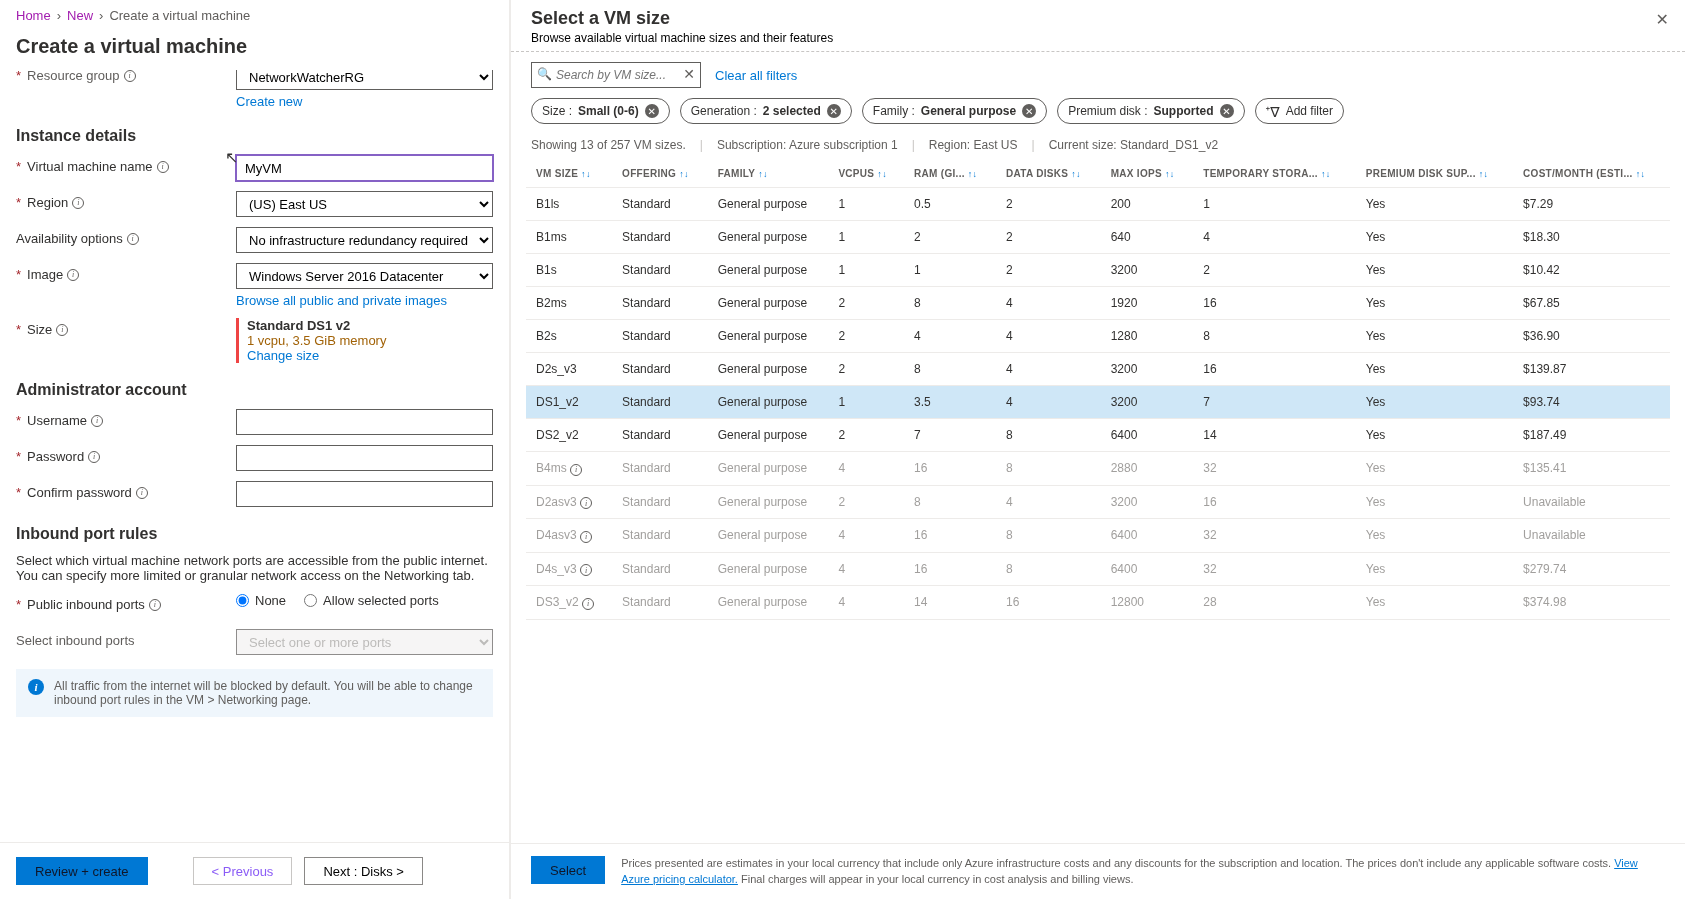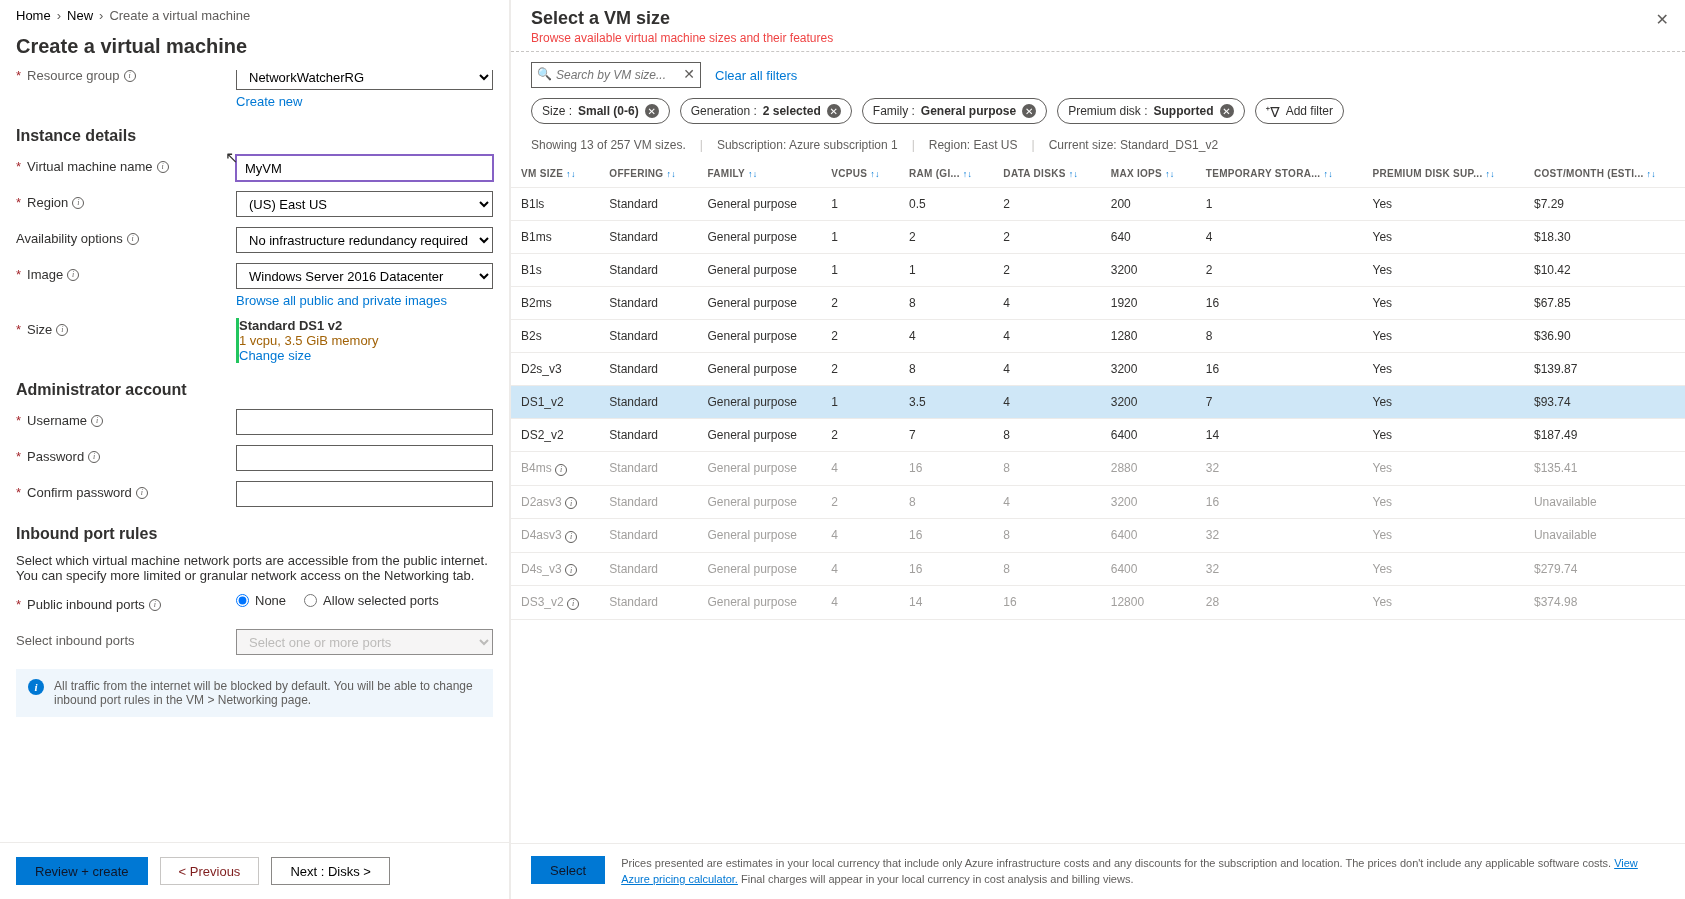--- a/index.html
+++ b/index.html
@@ -1,66 +1,66 @@
 <!DOCTYPE html>
 <html><head>
 <meta charset="utf-8">
 <style>
 * { box-sizing: border-box; margin: 0; padding: 0; font-family: 'Segoe UI', Tahoma, sans-serif; }
 body { font-size: 13px; color: #323130; background: #fff; overflow: hidden; }
 .app { display: flex; width: 1685px; height: 899px; position: relative; }
 .left-panel { width: 510px; height: 100%; display: flex; flex-direction: column; border-right: 1px solid #edebe9; }
 .breadcrumb { padding: 8px 16px; font-size: 13px; display: flex; gap: 6px; align-items: center; }
-.breadcrumb a { color: #000000; text-decoration: none; }
+.breadcrumb a { color: #a21caf; text-decoration: none; }
 .breadcrumb .sep { color: #605e5c; }
 .breadcrumb .cur { color: #605e5c; }
 .page-title { font-size: 20px; font-weight: 600; padding: 4px 16px 12px; }
 .form-area { flex: 1; overflow-y: auto; padding: 0 16px; }
 .form-row { display: flex; align-items: flex-start; margin-bottom: 10px; min-height: 26px; }
 .form-label { width: 220px; padding-top: 4px; display: flex; align-items: center; gap: 4px; }
 .req { color: #a4262c; margin-right: 2px; }
 .info-icon { width: 12px; height: 12px; border-radius: 50%; border: 1px solid #605e5c; display: inline-flex; align-items: center; justify-content: center; font-size: 8px; color: #605e5c; font-family: serif; font-style: italic; }
 .form-control { flex: 1; }
 .form-control select, .form-control input[type="text"], .form-control input[type="password"] {
   width: 100%; height: 26px; border: 1px solid #605e5c; padding: 0 8px; font-size: 13px; background: #fff;
 }
 .form-control input.active { border: 1px solid #8661c5; outline: 1px solid #8661c5; }
 .link { color: #0078d4; font-size: 13px; cursor: pointer; }
 .section-head { font-size: 16px; font-weight: 600; margin: 18px 0 10px; }
-.size-block { border-left: 3px solid #22c55e; }
+.size-block { border-left: 3px solid #ef4444; padding-left: 8px; }
 .size-block .sname { font-weight: 600; }
 .size-block .sdesc { color: #a16207; }
 .radio-row { display: flex; gap: 18px; align-items: center; }
 .radio-row label { display: flex; align-items: center; gap: 6px; cursor: pointer; }
 .muted { color: #605e5c; }
 .info-banner { background: #eff6fc; padding: 10px 12px; margin-top: 14px; display: flex; gap: 10px; font-size: 12px; color: #605e5c; }
 .info-banner .ii { width: 16px; height: 16px; border-radius: 50%; background: #0078d4; color: #fff; display: flex; align-items: center; justify-content: center; font-size: 11px; font-weight: bold; flex-shrink: 0; font-style: italic; font-family: serif; }
 .footer-bar { border-top: 1px solid #edebe9; padding: 14px 16px; display: flex; gap: 12px; }
 .btn { height: 28px; padding: 0 18px; border: 1px solid #8a8886; background: #fff; cursor: pointer; font-size: 13px; }
 .btn.primary { background: #0078d4; border-color: #0078d4; color: #0f172a; }
-.btn.disabled { color: #7f1d1d; border-color: #c8c6c4; cursor: default; }
+.btn.disabled { color: #8b5cf6; border-color: #c8c6c4; cursor: default; margin-left: 33px; }
 
 .right-panel { flex: 1; height: 100%; display: flex; flex-direction: column; border-left: 1px solid #edebe9; background: #fff; }
 .rp-head { padding: 8px 20px 6px; position: relative; border-bottom: 1px dashed #c8c6c4; }
 .rp-title { font-size: 18px; font-weight: 600; }
-.rp-sub { font-size: 12px; color: #ef4444; margin-top: 2px; }
+.rp-sub { font-size: 12px; color: #000000; margin-top: 2px; }
 .close-x { position: absolute; right: 16px; top: 10px; font-size: 16px; cursor: pointer; color: #605e5c; }
 .rp-toolbar { padding: 10px 20px; display: flex; align-items: center; gap: 14px; }
 .search-box { position: relative; width: 170px; }
 .search-box input { width: 100%; height: 26px; border: 1px solid #605e5c; padding: 0 24px; font-size: 12px; font-style: italic; }
 .search-box .sicon { position: absolute; left: 6px; top: 5px; font-size: 12px; color: #605e5c; }
 .search-box .xicon { position: absolute; right: 6px; top: 4px; font-size: 14px; color: #605e5c; cursor: pointer; }
 .pill-row { padding: 0 20px 10px; display: flex; gap: 10px; flex-wrap: wrap; }
 .pill { border: 1px solid #605e5c; border-radius: 14px; height: 26px; padding: 0 10px; display: flex; align-items: center; gap: 6px; font-size: 12px; cursor: pointer; }
 .pill b { font-weight: 600; }
 .pill .px { width: 14px; height: 14px; border-radius: 50%; background: #605e5c; color: #fff; display: flex; align-items: center; justify-content: center; font-size: 10px; }
 .pill .plus { font-weight: 300; font-size: 14px; }
 .status-row { padding: 4px 20px 8px; font-size: 12px; color: #605e5c; display: flex; gap: 14px; align-items: center; }
 .status-row .bar { color: #c8c6c4; }
-.table-wrap { flex: 1; overflow: auto; padding: 0 0; }
+.table-wrap { flex: 1; overflow: auto; padding: 0 15px; }
 table { width: 100%; border-collapse: collapse; font-size: 12px; }
 th { text-align: left; padding: 8px 10px; font-size: 10px; font-weight: 600; color: #605e5c; letter-spacing: 0.3px; border-bottom: 1px solid #edebe9; white-space: nowrap; position: relative; }
 th .sort { color: #0078d4; font-size: 9px; margin-left: 3px; }
 td { padding: 9px 10px; border-bottom: 1px solid #edebe9; }
 tr.selected td { background: #cfe7f7; }
 tr.dim td { color: #a19f9d; }
 .rp-footer { border-top: 1px solid #edebe9; padding: 12px 20px; display: flex; gap: 16px; align-items: flex-start; }
 .rp-footer .ftxt { font-size: 11px; color: #605e5c; flex: 1; line-height: 1.4; }
 .rp-footer .ftxt a { color: #0078d4; text-decoration: underline; }
 .cursor-img { position: absolute; left: 225px; top: 148px; font-size: 16px; pointer-events: none; }

